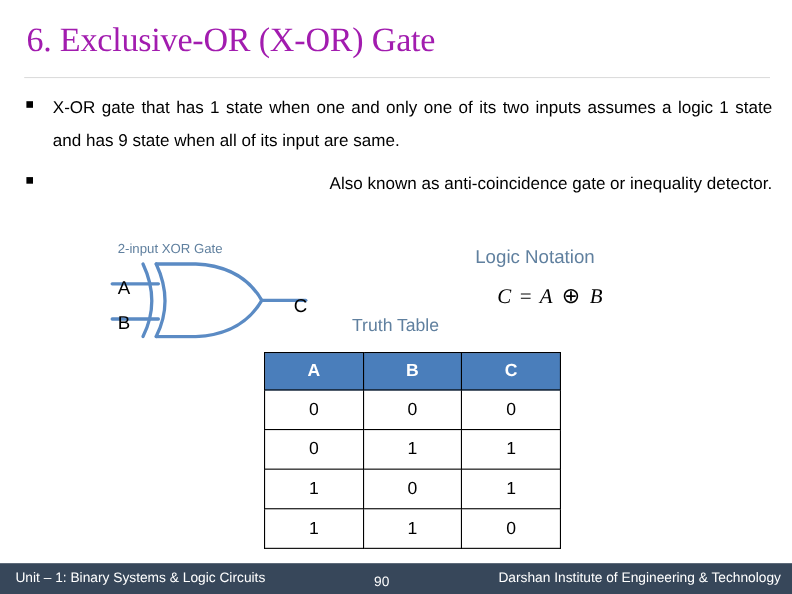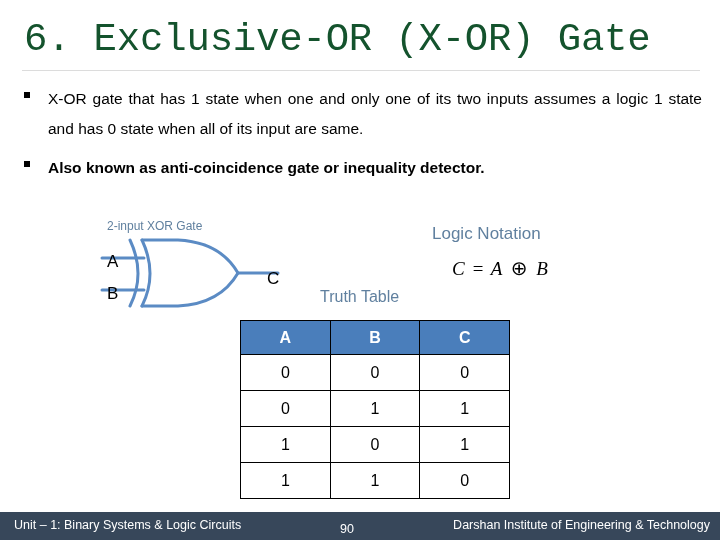--- a/index.html
+++ b/index.html
@@ -19,23 +19,23 @@
     width: 720px;
     height: 540px;
     background: #ffffff;
   }
 
   
   .title {
     position: absolute;
     left: 24px;
     top: 18px;
-    font-size: 39px;
-    color: #14532d;
-    font-family: Liberation Mono, monospace;
+    font-size: 31px;
+    color: #a21caf;
+    font-family: Liberation Serif, serif;
     letter-spacing: -0.2px;
     white-space: nowrap;
   }
   .title-rule {
     position: absolute;
     left: 22px;
     top: 70px;
     width: 678px;
     height: 1px;
     background: #dcdcdc;
@@ -61,21 +61,21 @@
     height: 6px;
     background: #000000;
   }
   .bullet-text {
     font-size: 15.5px;
     line-height: 30px;
     color: #000000;
     text-align: justify;
     text-justify: inter-word;
   }
-  .bullet-text.nojust { text-align: left; font-weight: bold; }
+  .bullet-text.nojust { text-align: right; }
   .lbl-xor-gate {
     position: absolute;
     left: 107px;
     top: 219px;
     font-size: 12px;
     color: #60809f;
     white-space: nowrap;
   }
   .lbl-logic-notation {
     position: absolute;
@@ -195,21 +195,21 @@
 <body>
 
 <div class="slide">
 
   <div class="title">6. Exclusive-OR (X-OR) Gate</div>
   <div class="title-rule"></div>
 
   <div class="bullets">
     <div class="bullet-row">
       <span class="bullet-mark"></span>
-      <div class="bullet-text">X-OR gate that has 1 state when one and only one of its two inputs assumes a logic 1 state and has 0 state when all of its input are same.</div>
+      <div class="bullet-text">X-OR gate that has 1 state when one and only one of its two inputs assumes a logic 1 state and has 9 state when all of its input are same.</div>
     </div>
     <div class="bullet-row">
       <span class="bullet-mark"></span>
       <div class="bullet-text nojust">Also known as anti-coincidence gate or inequality detector.</div>
     </div>
   </div>
 
   <div class="lbl-xor-gate">2-input XOR Gate</div>
   <div class="lbl-logic-notation">Logic Notation</div>
   <div class="lbl-truth-table">Truth Table</div>

